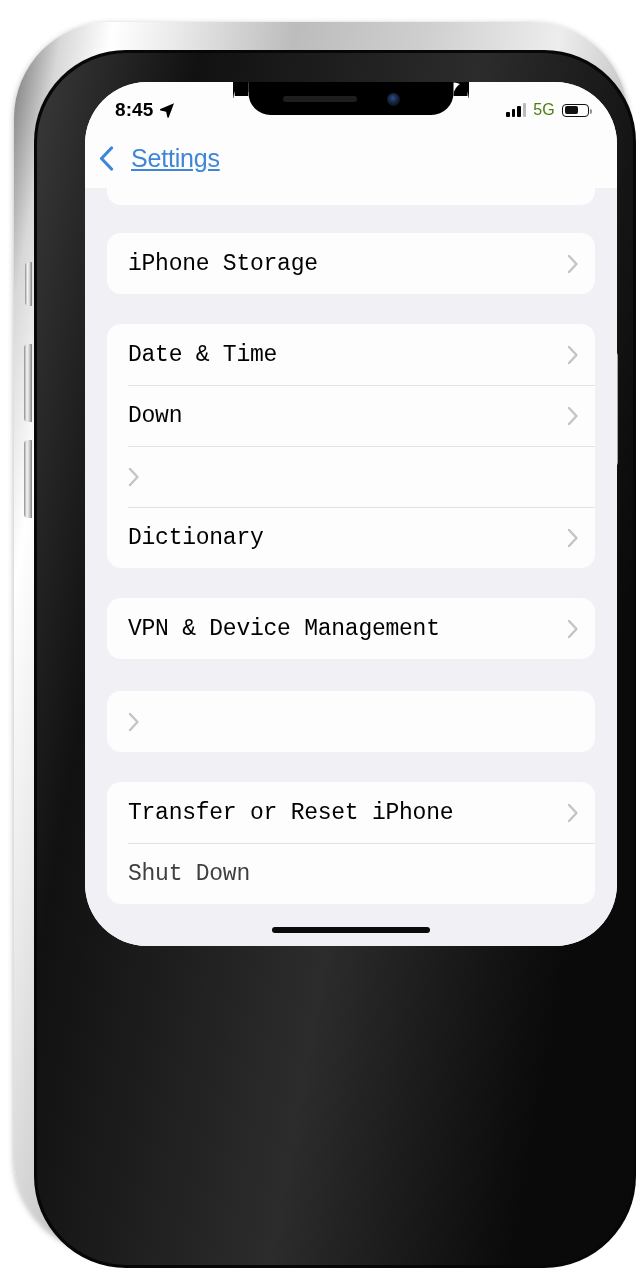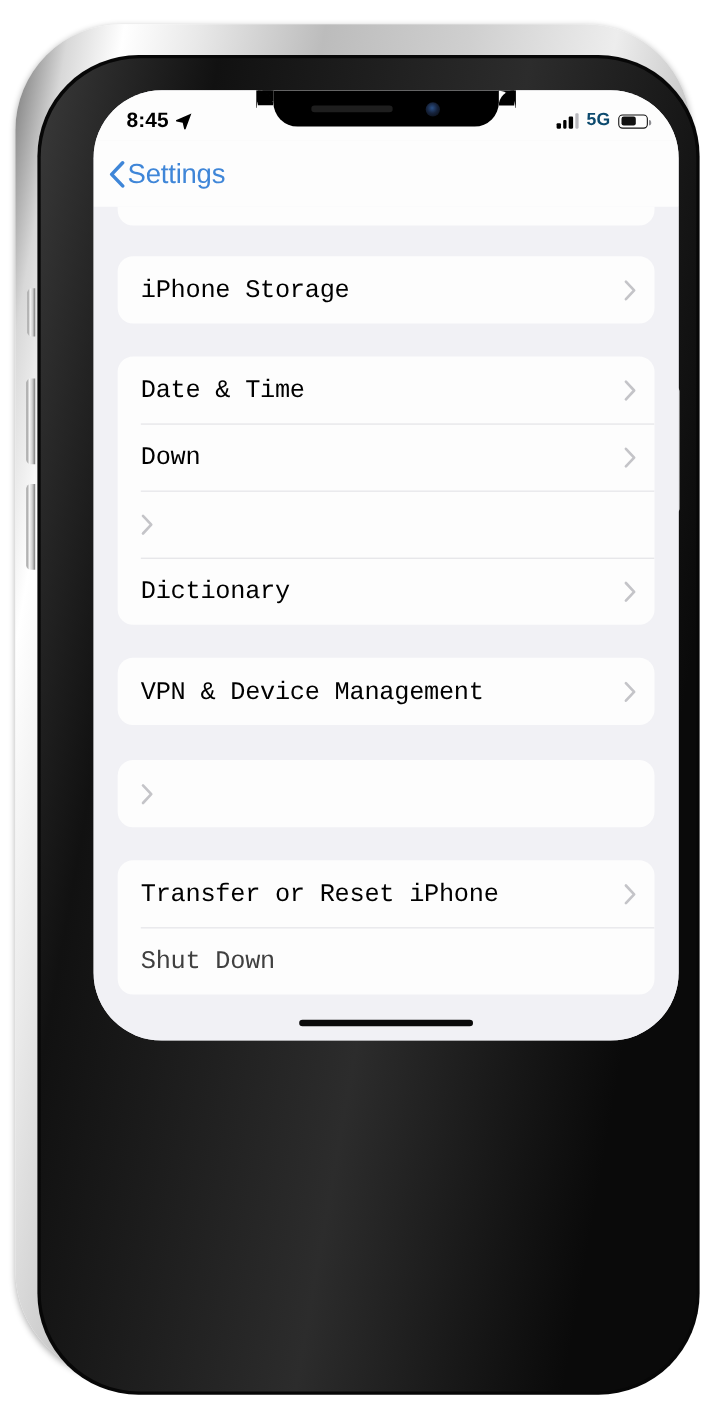--- a/index.html
+++ b/index.html
@@ -94,37 +94,37 @@
   #status-left { display:flex; align-items:center; gap:6px; }
   #status-time { font-size:19px; font-weight:600; color:#000; letter-spacing:.1px; }
   #location-arrow-icon { display:block; }
   #status-right { display:flex; align-items:center; gap:7px; }
   #signal-bars { display:flex; align-items:flex-end; gap:2px; height:13px; }
   #signal-bars i { width:3.5px; background:#000; border-radius:1px; display:block; }
   #signal-bars i:nth-child(1){ height:5px; }
   #signal-bars i:nth-child(2){ height:8px; }
   #signal-bars i:nth-child(3){ height:11px; }
   #signal-bars i:nth-child(4){ height:13.5px; background:#b9b9be; }
-  #network-type { font-size:16px; font-weight:700; color:#0c4a6e; letter-spacing:.2px; }
+  #network-type { font-size:16px; font-weight:400; color:#4d7c0f; letter-spacing:.2px; }
   #battery-icon { position:relative; width:27px; height:13px;
     border:1.6px solid #111; border-radius:4px; }
   #battery-level { position:absolute; left:1.6px; top:1.6px; bottom:1.6px;
     width:55%; background:#111; border-radius:2px; }
   #battery-icon::after { content:""; position:absolute; right:-4px; top:4px;
     width:2.4px; height:5px; background:#8d8d92; border-radius:0 2px 2px 0; }
 
   
   #nav-bar {
     position:absolute; top:46px; left:0; right:0; height:60px;
     background:#fdfdfd; z-index:20;
     display:flex; align-items:center;
   }
   #back-button {
-    display:flex; align-items:center; gap:2px;
-    padding-left:14px; color:#3f86d8; cursor:pointer;
+    display:flex; align-items:center; gap:17px;
+    padding-left:14px; color:#3f86d8; cursor:pointer;text-decoration:underline;
   }
   #back-chevron-icon { display:block; }
   #back-label { font-size:25px; color:#3f86d8; letter-spacing:-.2px; }
   #nav-title {
     position:absolute; left:0; right:0; text-align:center;
     font-size:25px; font-weight:700; color:#000; letter-spacing:-.3px;
     pointer-events:none;
   }
 
   

